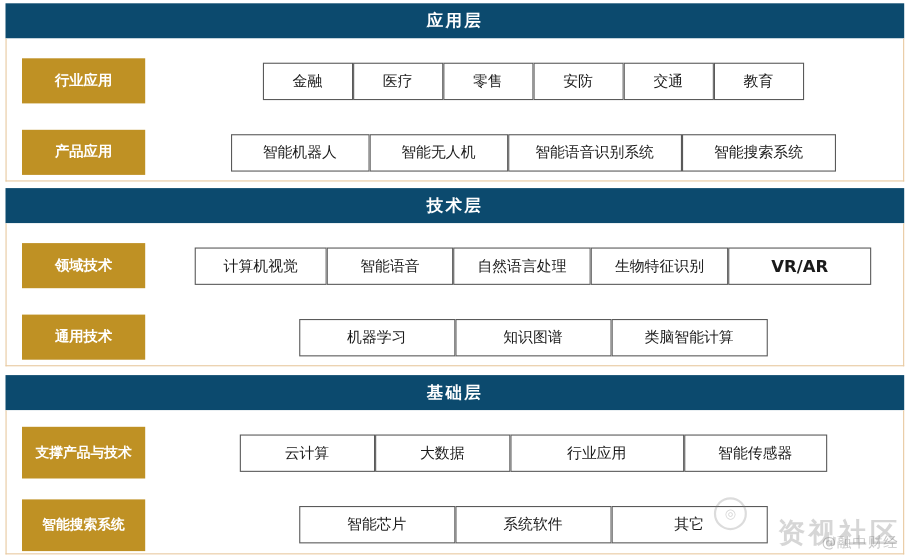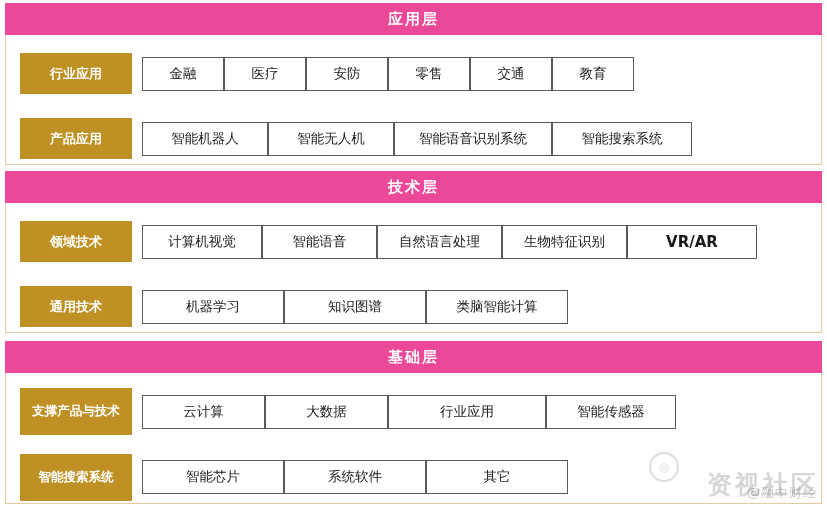--- a/index.html
+++ b/index.html
@@ -26,21 +26,21 @@
   
   .layer {
     position: absolute;
     left: 5px;
     width: 817px;
     box-sizing: border-box;
   }
 
   .layer-header {
     height: 32px;
-    background: #ec4899;
+    background: #0c4a6e;
     color: #ffffff;
     display: flex;
     align-items: center;
     justify-content: center;
     font-size: 15px;
     font-weight: 700;
     letter-spacing: 2px;
     font-family: "DejaVu Serif", "Liberation Serif", serif;
     box-sizing: border-box;
   }
@@ -102,21 +102,21 @@
     box-sizing: border-box;
     white-space: nowrap;
   }
   .item.latin {
     font-family: "DejaVu Sans", "Liberation Sans", sans-serif;
     font-weight: 700;
     font-size: 15px;
   }
 
   
-  .row-items.even      { justify-content: flex-start; }
+  .row-items.even      { justify-content: center; margin-left: 20px; }
 
   
   .wm {
     position: absolute;
     color: rgba(120,120,120,0.30);
     font-family: "DejaVu Serif", "Liberation Serif", serif;
     pointer-events: none;
     user-select: none;
     white-space: nowrap;
   }
@@ -157,22 +157,22 @@
 
   <div id="layers-root">
       <div class="layer" style="top: 3px;">
         <div class="layer-header">应用层</div>
         <div class="layer-body" style="height: 130px;">
           <div class="row" style="height: 65px;">
             <div class="row-label">行业应用</div>
             <div class="row-items even">
               <div class="item" style="width: 82px;">金融</div>
               <div class="item" style="width: 82px;">医疗</div>
+              <div class="item" style="width: 82px;">零售</div>
               <div class="item" style="width: 82px;">安防</div>
-              <div class="item" style="width: 82px;">零售</div>
               <div class="item" style="width: 82px;">交通</div>
               <div class="item" style="width: 82px;">教育</div>
             </div>
           </div>
           <div class="row" style="height: 65px;">
             <div class="row-label">产品应用</div>
             <div class="row-items even">
               <div class="item" style="width: 126px;">智能机器人</div>
               <div class="item" style="width: 126px;">智能无人机</div>
               <div class="item" style="width: 158px;">智能语音识别系统</div>

